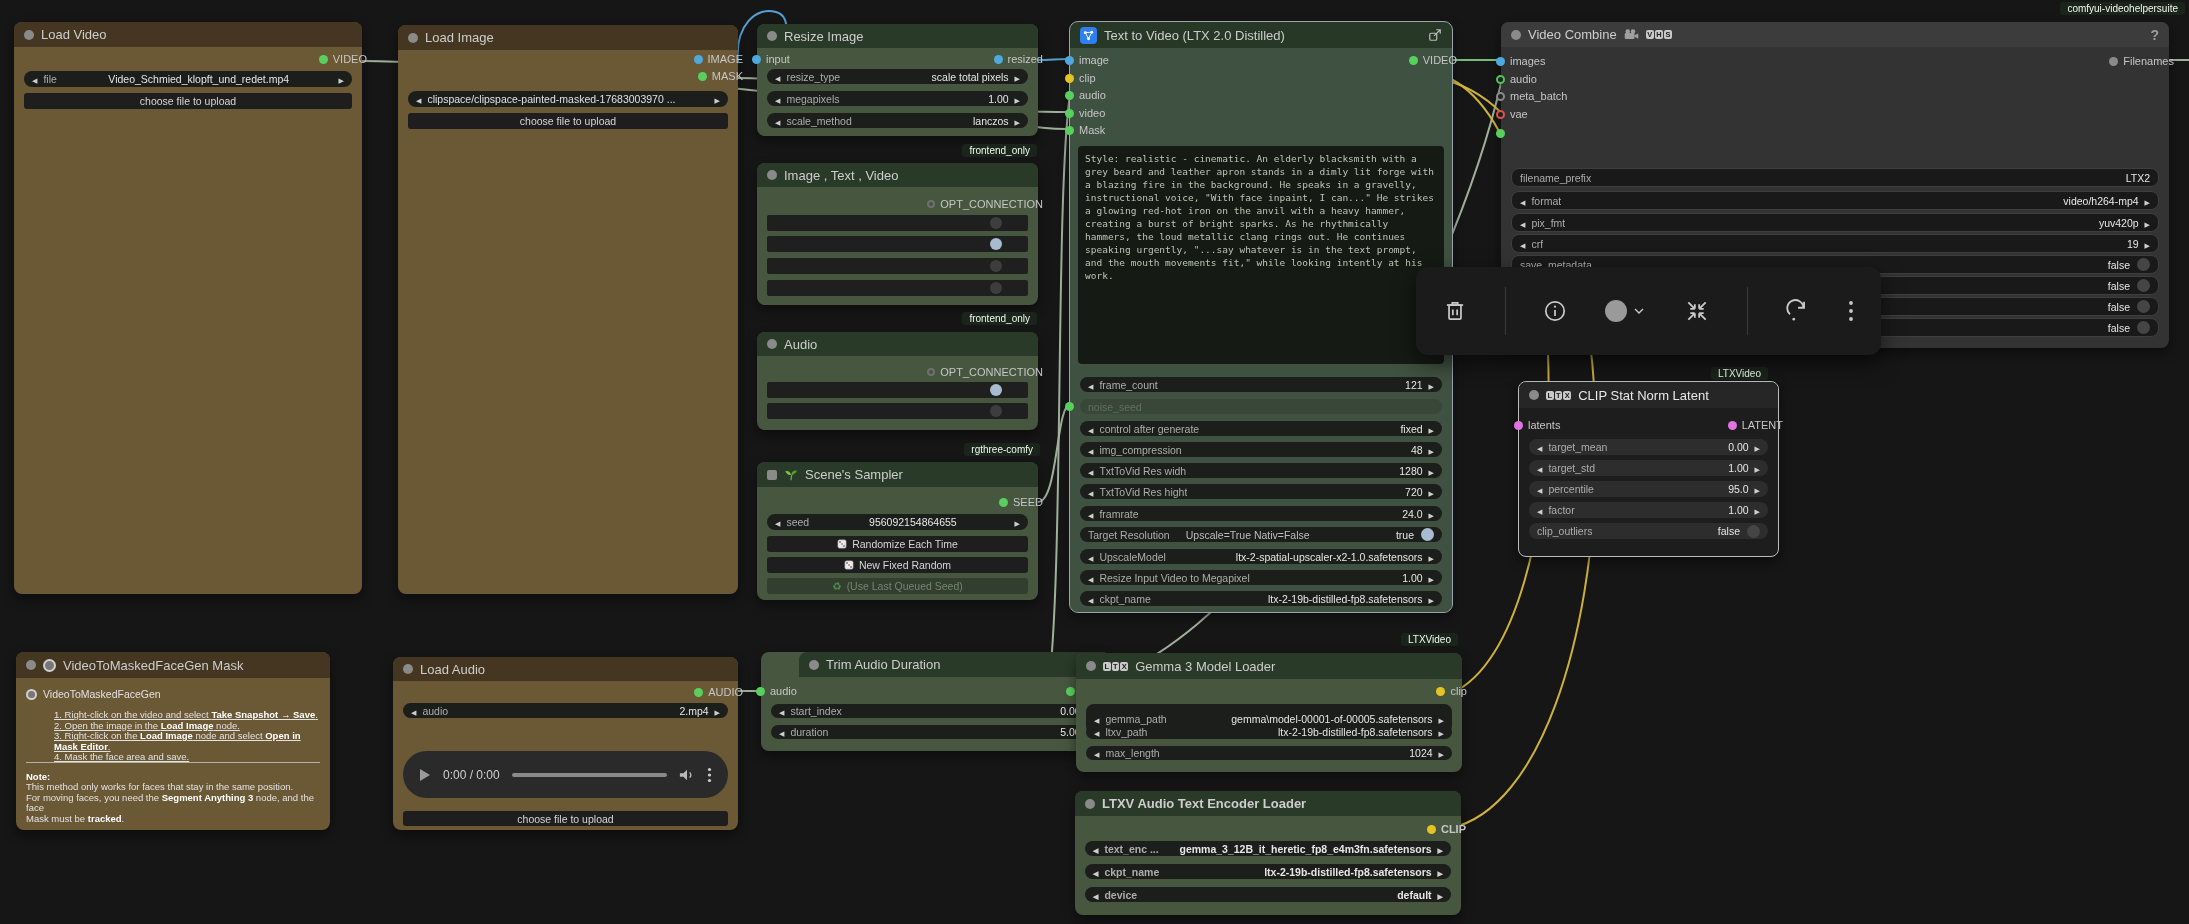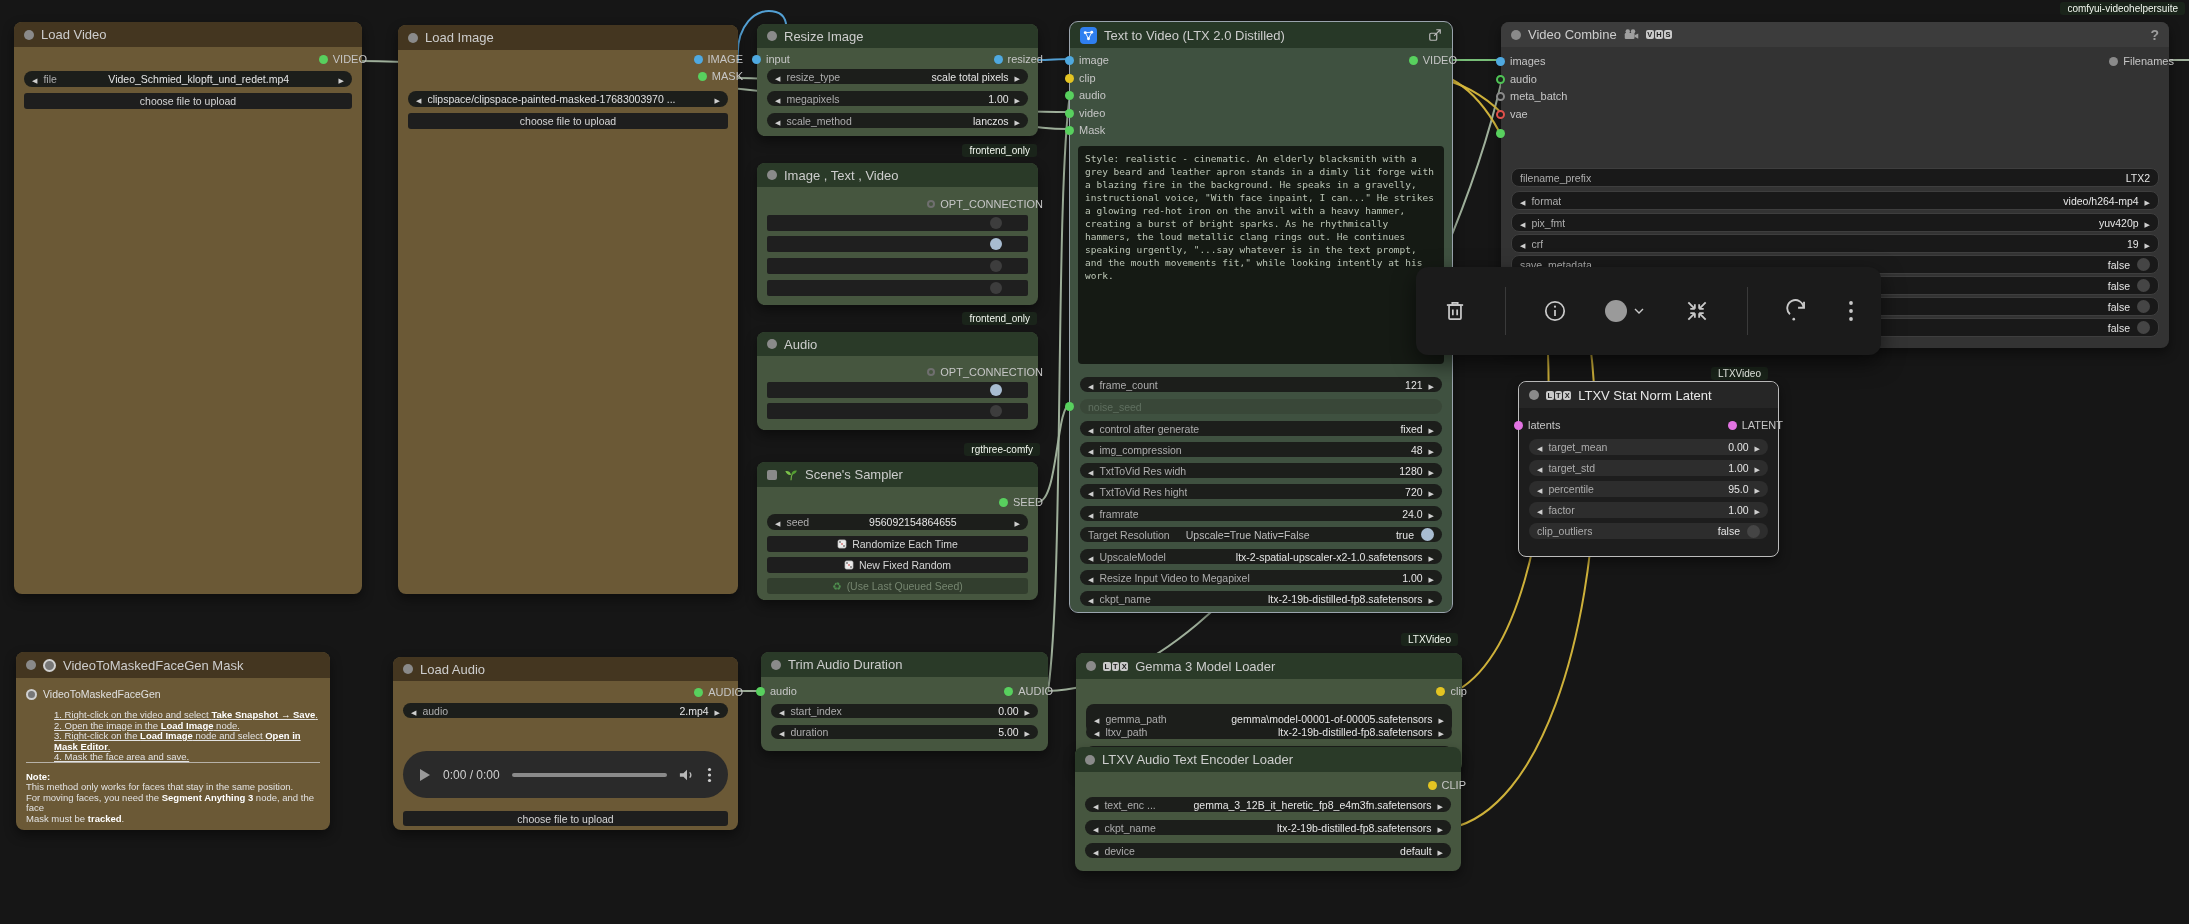--- a/index.html
+++ b/index.html
@@ -482,21 +482,21 @@
 
   <div class="badge" style="right:421px;top:367px">LTXVideo</div>
   <div class="node black-node" style="left:1518px;top:381px;width:259px;height:174px;">
     <div class="hdr" style="height:26px">
       <span class="cdot"></span>
       <span class="boxletters">
         <span>L</span>
         <span>T</span>
         <span>X</span>
       </span>
-      <span>LTXV Stat Norm Latent</span>
+      <span>CLIP Stat Norm Latent</span>
     </div>
     <div class="slot in" style="top:36px">
         <span class="dot p"></span>
         <span>latents</span>
       </div>
     <div class="slot out" style="top:36px">
         <span>LATENT</span>
         <span class="dot p"></span>
       </div>
     <div class="wg" style="top:57px;height:16px">
@@ -588,21 +588,21 @@
           <svg width="5" height="16" viewBox="0 0 5 16">
             <circle cx="2.5" cy="2.5" r="1.6" fill="#cfcfcf"></circle>
             <circle cx="2.5" cy="8" r="1.6" fill="#cfcfcf"></circle>
             <circle cx="2.5" cy="13.5" r="1.6" fill="#cfcfcf"></circle>
           </svg>
         </span>
     </div>
     <div class="btn" style="top:154px">choose file to upload</div>
   </div>
 
-  <div class="node green-node" style="left:761px;top:652px;width:287px;height:99px;">
+  <div class="node green-node" style="left:761px;top:652px;width:311px;height:99px;padding-left:38px;">
     <div class="hdr">
       <span class="cdot"></span>
       <span>Trim Audio Duration</span>
     </div>
     <div class="slot in" style="top:32px">
         <span class="dot g"></span>
         <span>audio</span>
       </div>
     <div class="slot out" style="top:32px">
         <span>AUDIO</span>
@@ -650,21 +650,21 @@
       <span class="arrR"></span>
     </div>
     <div class="wg" style="top:93px;height:14px">
       <span class="arrL"></span>
       <span class="wl">max_length</span>
       <span class="wv">1024</span>
       <span class="arrR"></span>
     </div>
   </div>
 
-  <div class="node green-node" style="left:1075px;top:747px;width:386px;height:124px;">
+  <div class="node green-node" style="left:1075px;top:791px;width:386px;height:124px;font-weight:bold;">
     <div class="hdr">
       <span class="cdot"></span>
       <span>LTXV Audio Text Encoder Loader</span>
     </div>
     <div class="slot out" style="top:31px">
       <span>CLIP</span>
       <span class="dot y"></span>
     </div>
     <div class="wg" style="top:50px">
       <span class="arrL"></span>

